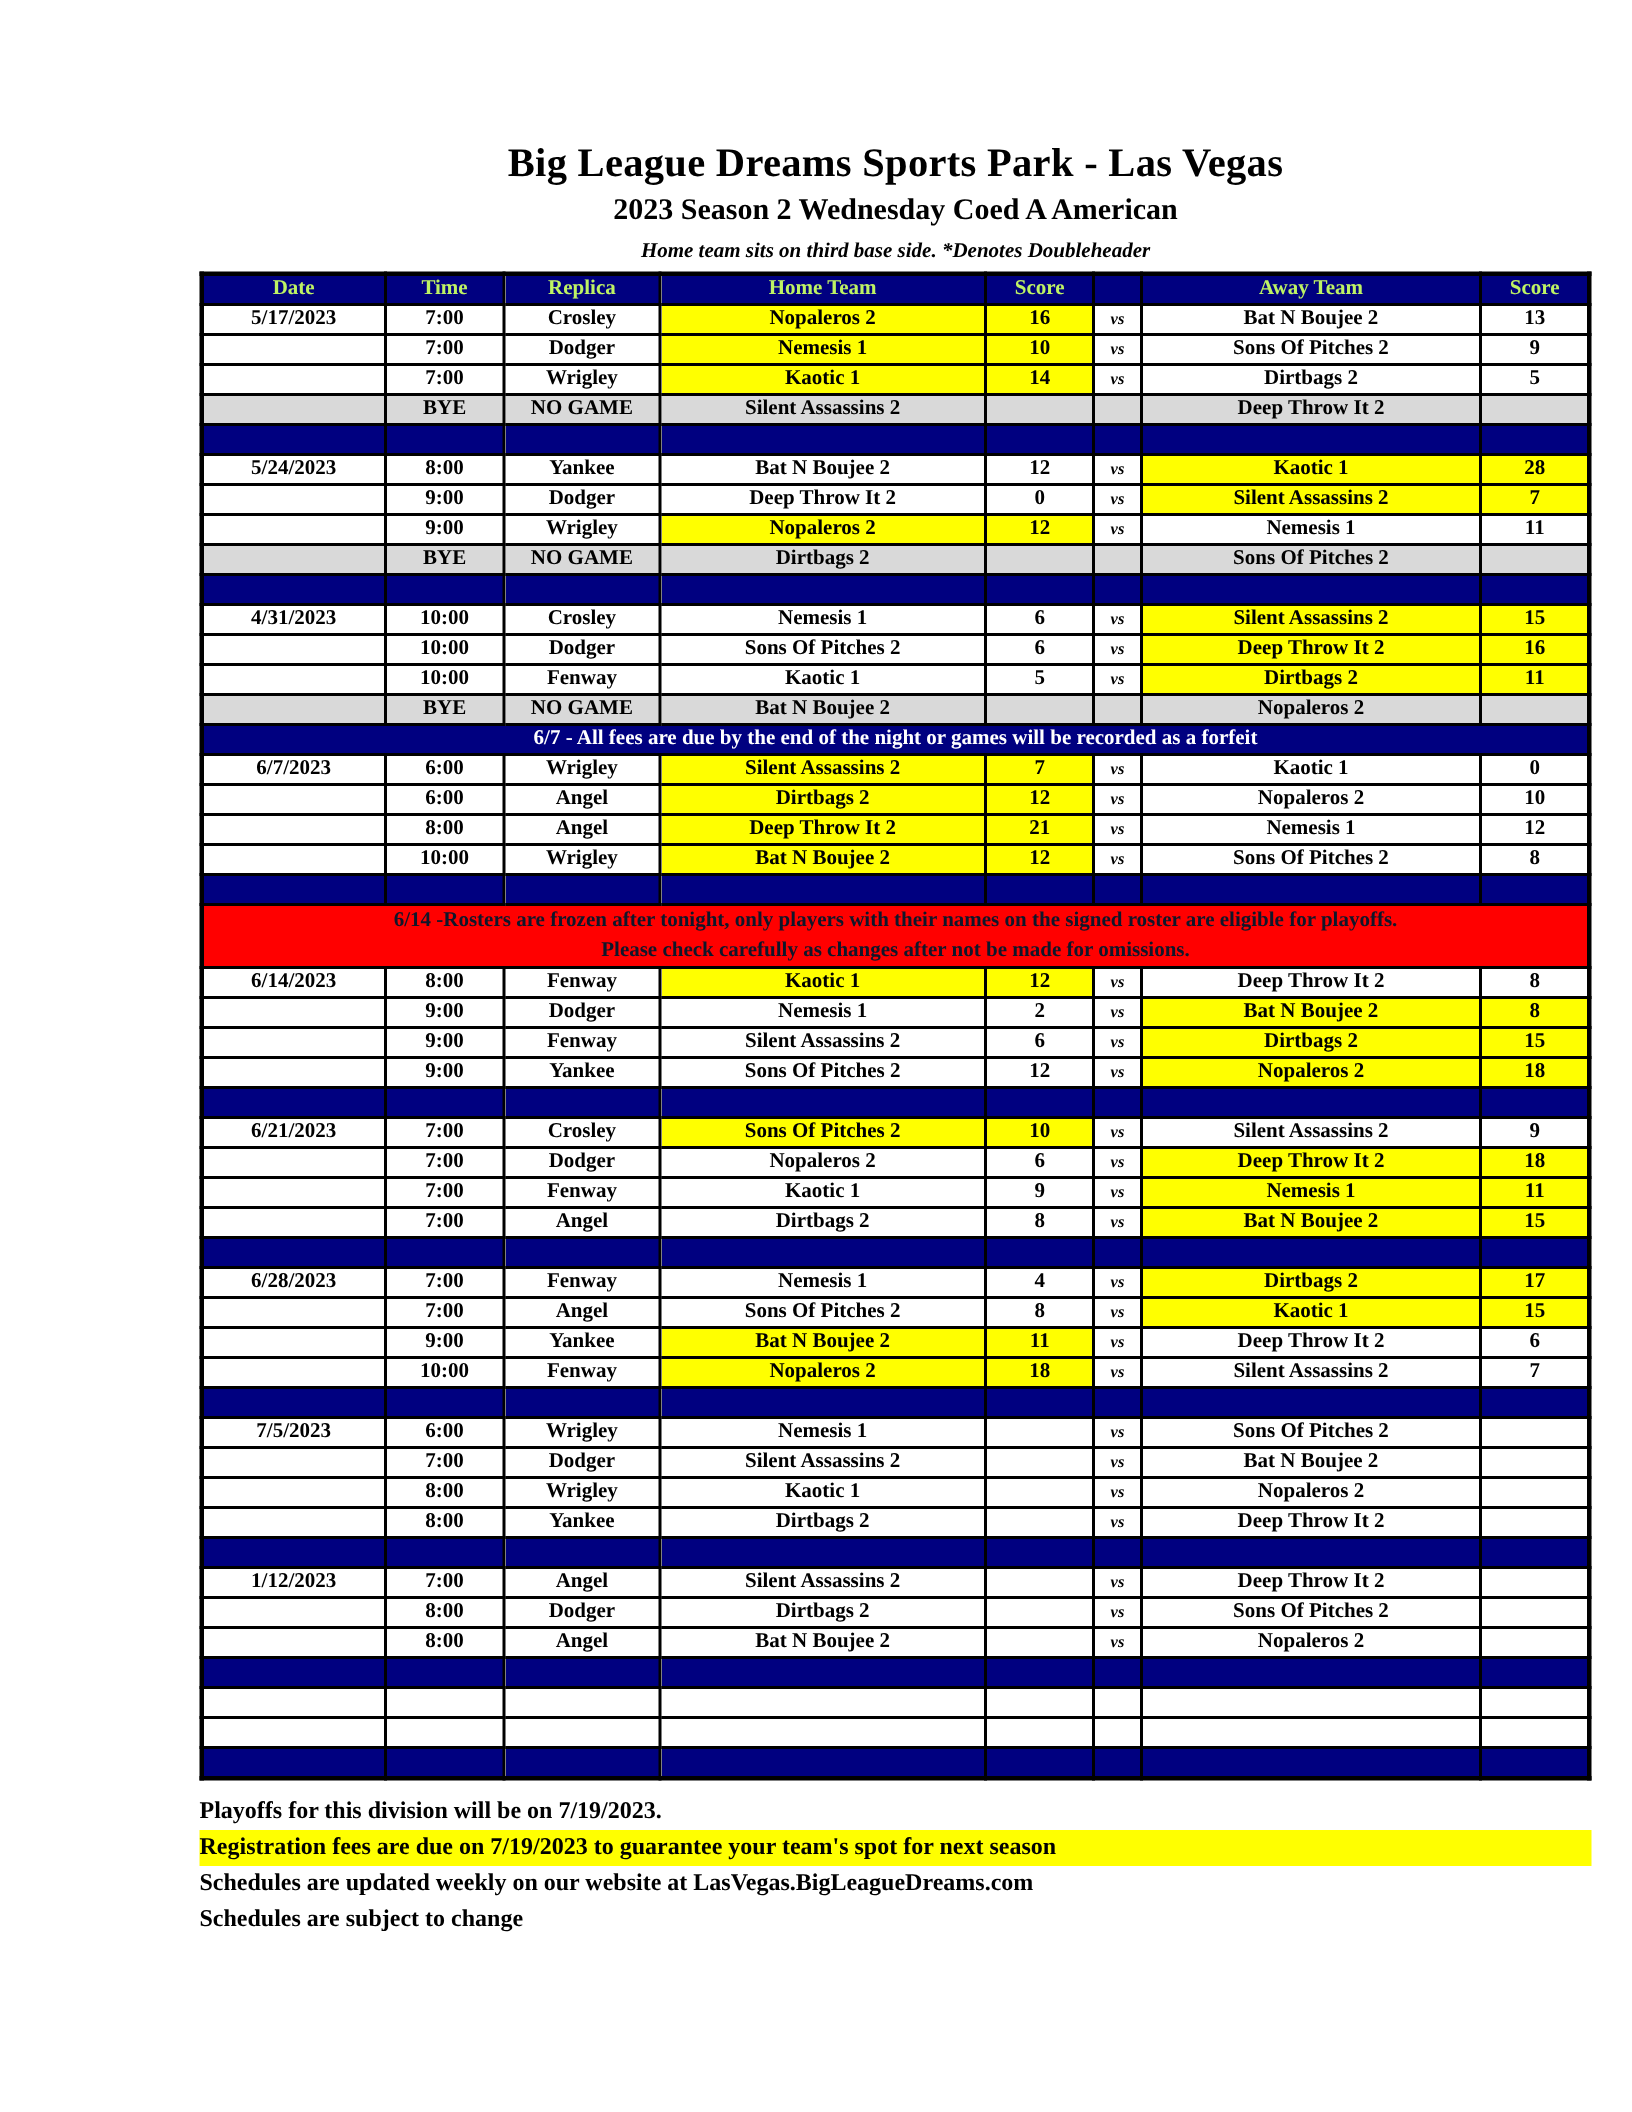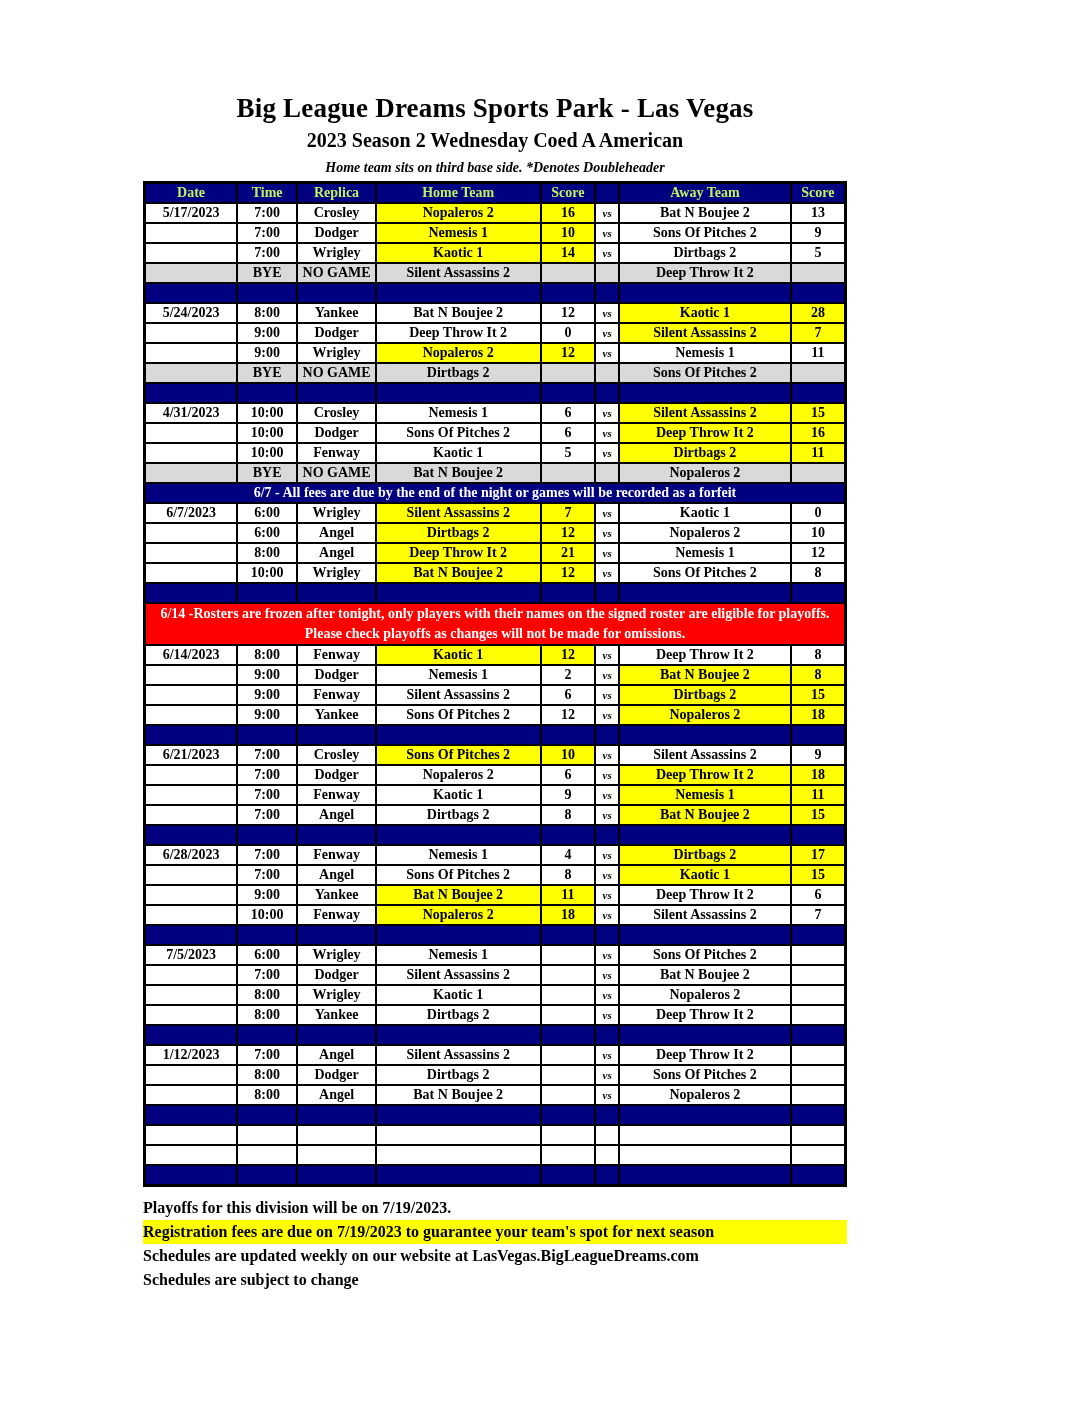--- a/index.html
+++ b/index.html
@@ -1,36 +1,36 @@
 <!DOCTYPE html>
 <html style="--navy: #000080; --yellow: #FFFF00; --red: #FF0000; --gray: #D9D9D9;"><head>
 <meta charset="utf-8">
 <style>
   html,body{margin:0;padding:0;}
   body{
     width:1088px;height:1408px;background:#ffffff;position:relative;
     font-family:"Liberation Serif",serif;color:#000;
   }
-  .content{position:absolute;left:143px;top:94px;width:704px;}
+  .content{position:absolute;left:133px;top:94px;width:928px;}
   .title{font-size:27px;font-weight:bold;text-align:center;line-height:1.1;letter-spacing:.2px;}
   .subtitle{font-size:20px;font-weight:bold;text-align:center;margin-top:5px;}
   .note{font-size:14px;font-weight:bold;font-style:italic;text-align:center;margin-top:8px;margin-bottom:5px;}
   table{width:100%;border-collapse:collapse;table-layout:fixed;border:3px solid #000;}
   td,th{
     border:2px solid #000;height:18px;padding:0 2px;
     font-size:14px;font-weight:bold;text-align:center;
     overflow:hidden;white-space:nowrap;line-height:18px;
   }
   thead th{background:var(--navy);color:#bef264;}
   td.sep{background:var(--navy);}
   td.bye{background:var(--gray);}
   td.win{background:var(--yellow);}
   td.vs{font-style:italic;font-size:11px;}
   td.noterow{background:var(--navy);color:#fff;}
-  td.banner{background:var(--red);color:#ffffff;height:40px;}
+  td.banner{background:var(--red);color:#0f172a;height:40px;}
   td.banner div{line-height:20px;}
   .footer{margin-top:9px;}
   .footer-line{font-size:16px;font-weight:bold;line-height:24px;text-align:left;}
   .footer-line.highlight{background:var(--yellow);}
 </style>
 </head>
 <body>
 
 <div class="content">
   <div class="title">Big League Dreams Sports Park - Las Vegas</div>
@@ -250,21 +250,21 @@
           <td class="sep"></td>
           <td class="sep"></td>
           <td class="sep"></td>
           <td class="sep"></td>
           <td class="sep"></td>
           <td class="sep"></td>
         </tr>
         <tr>
           <td class="banner" colspan="8">
             <div>6/14 -Rosters are frozen after tonight, only players with their names on the signed roster are eligible for playoffs.</div>
-            <div>Please check playoffs as changes will not be made for omissions.</div>
+            <div>Please check carefully as changes after not be made for omissions.</div>
           </td>
         </tr>
         <tr>
           <td>6/14/2023</td>
           <td>8:00</td>
           <td>Fenway</td>
           <td class="win">Kaotic 1</td>
           <td class="win">12</td>
           <td class="vs">vs</td>
           <td>Deep Throw It 2</td>

